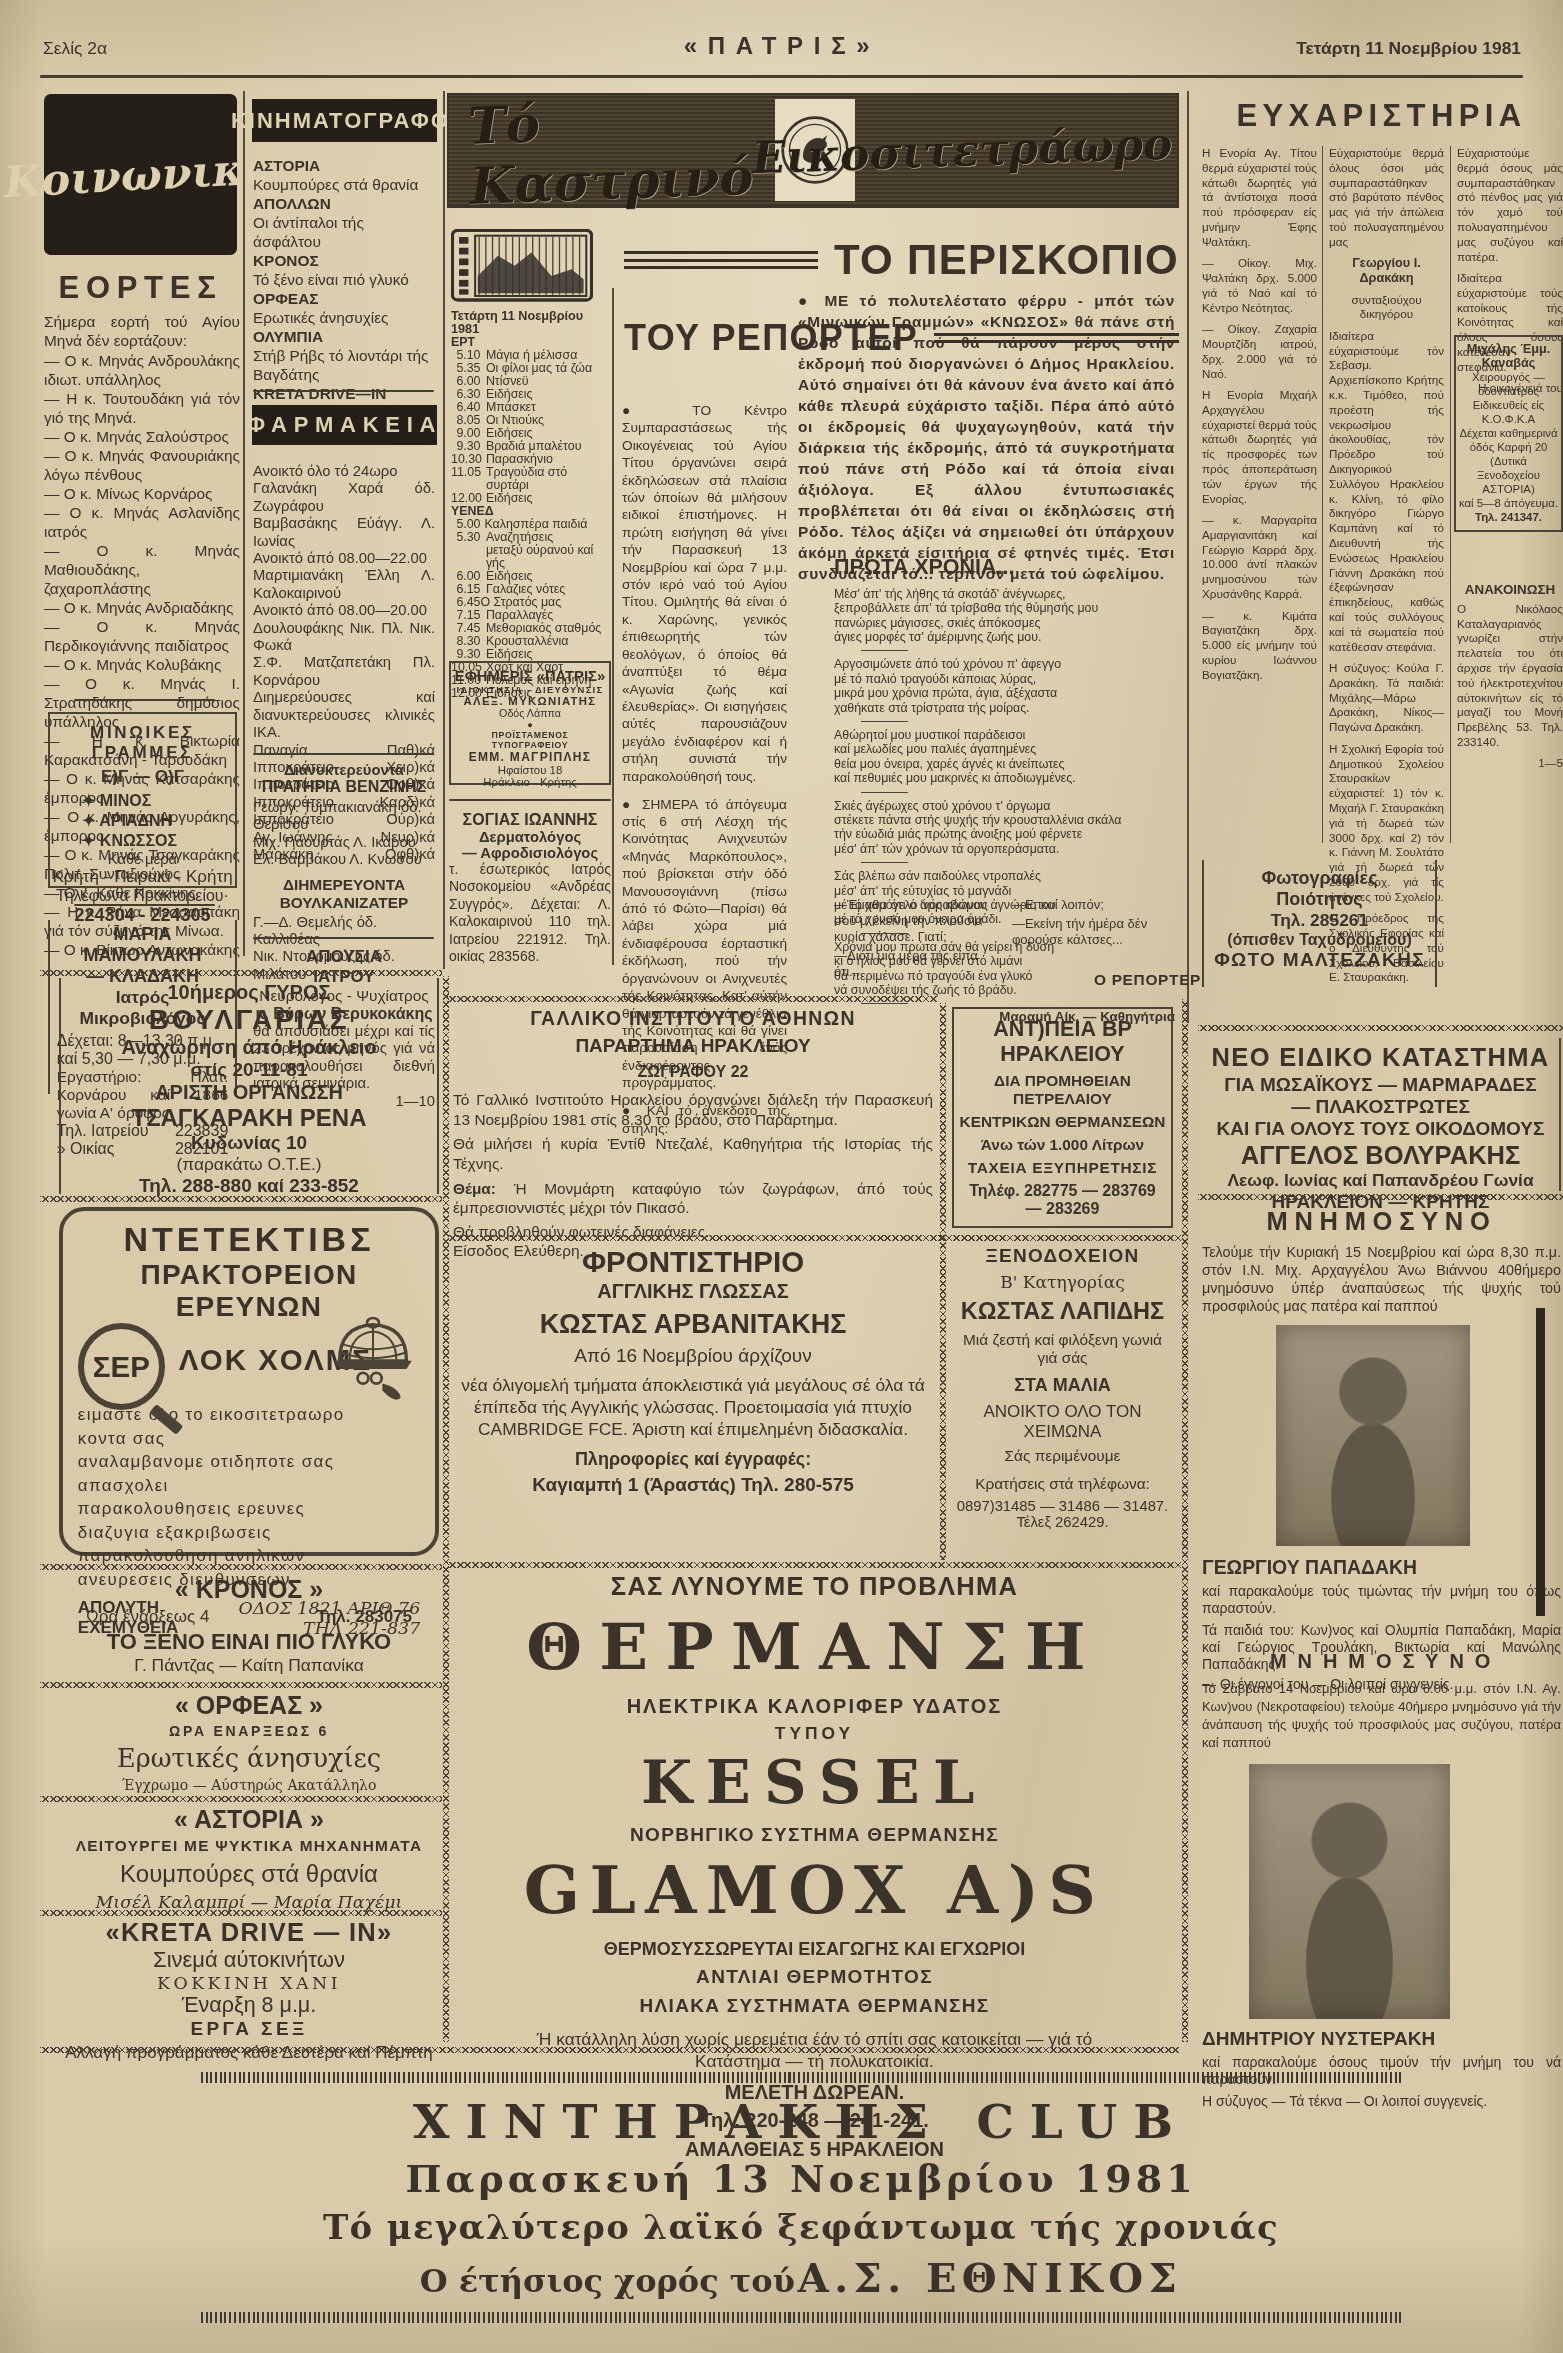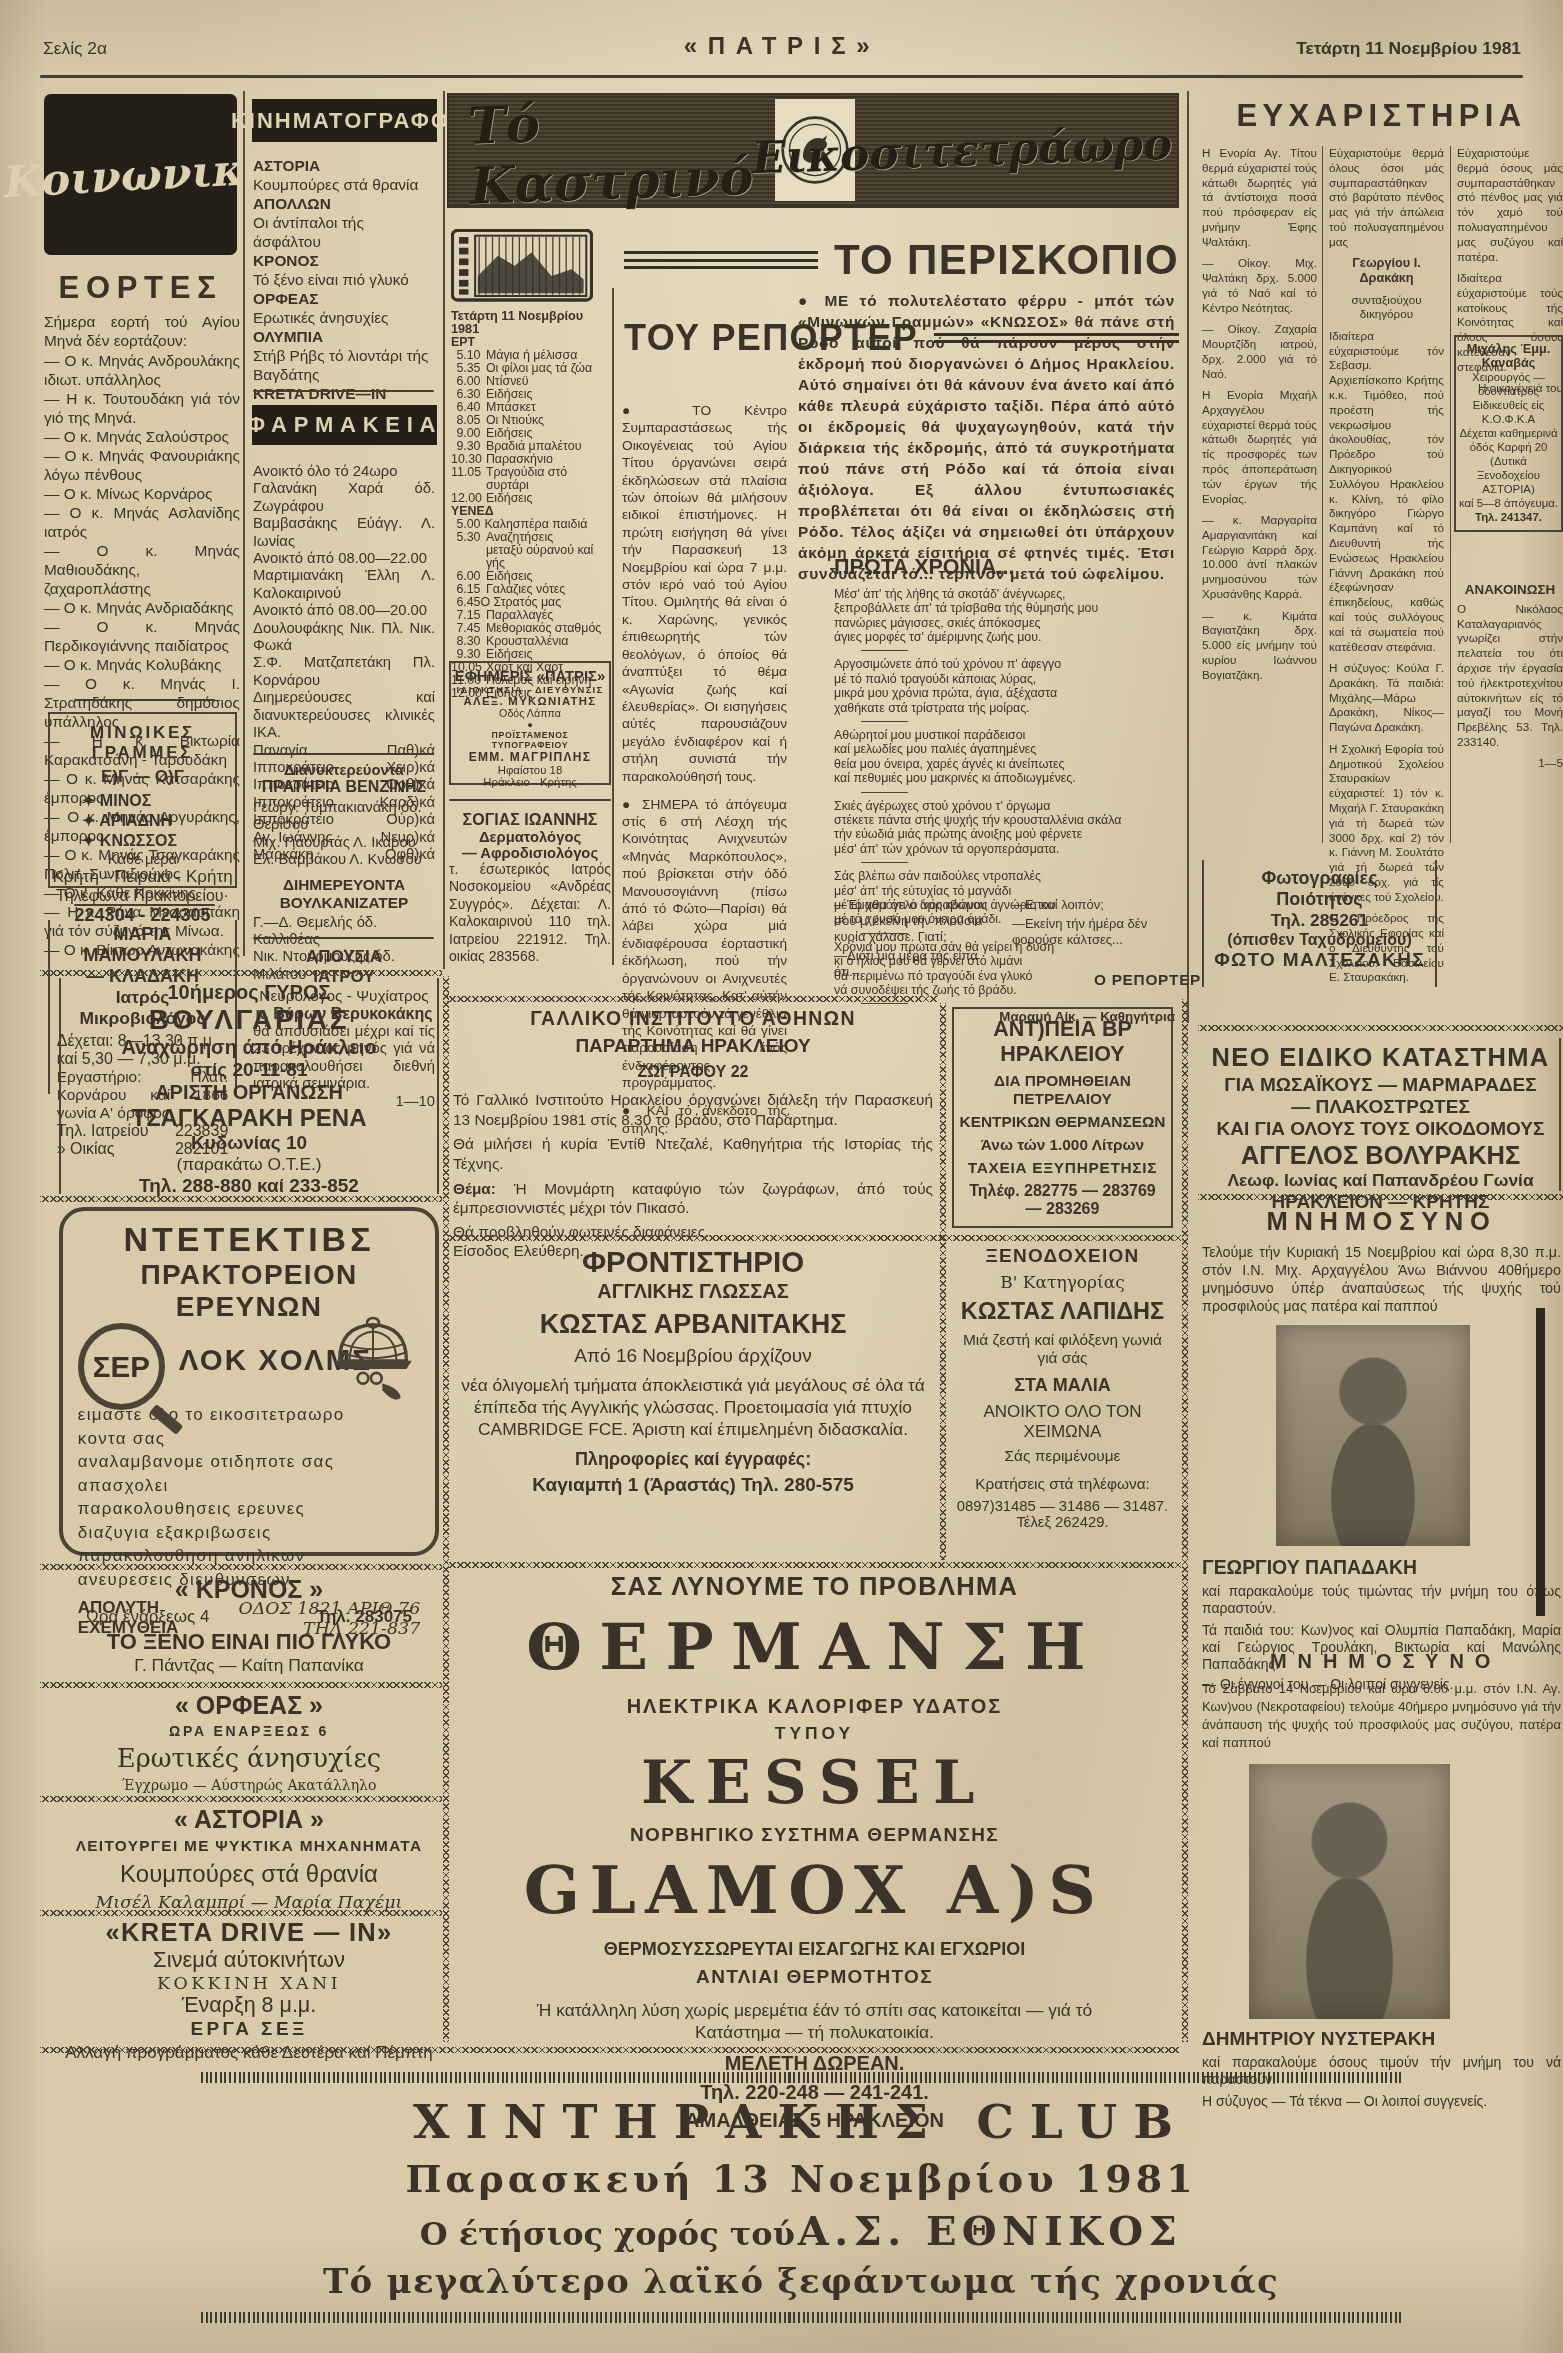--- a/index.html
+++ b/index.html
@@ -662,20 +662,21 @@
   <div class="abs c" style="left:451px;top:1572px;width:727px;">
     <div class="b" style="font-size:25.5px;letter-spacing:1.3px;">ΣΑΣ ΛΥΝΟΥΜΕ ΤΟ ΠΡΟΒΛΗΜΑ</div>
     <div class="serif b" style="font-size:64px;letter-spacing:17.4px;margin-top:8px;">ΘΕΡΜΑΝΣΗ</div>
     <div class="b" style="font-size:20px;margin-top:10.7px;letter-spacing:2px;">ΗΛΕΚΤΡΙΚΑ ΚΑΛΟΡΙΦΕΡ ΥΔΑΤΟΣ</div>
     <div class="b" style="font-size:17.4px;margin-top:5.4px;letter-spacing:4px;">ΤΥΠΟΥ</div>
     <div class="serif b" style="font-size:59px;letter-spacing:13.4px;margin-top:4px;">KESSEL</div>
     <div class="b" style="font-size:19px;margin-top:6.7px;letter-spacing:1.3px;">ΝΟΡΒΗΓΙΚΟ ΣΥΣΤΗΜΑ ΘΕΡΜΑΝΣΗΣ</div>
     <div class="serif b" style="font-size:66px;letter-spacing:9.4px;margin-top:5.4px;">GLAMOX A)S</div>
     <div class="b" style="font-size:18px;margin-top:9.4px;">ΘΕΡΜΟΣΥΣΣΩΡΕΥΤΑΙ ΕΙΣΑΓΩΓΗΣ ΚΑΙ ΕΓΧΩΡΙΟΙ</div>
     <div class="b" style="font-size:19px;margin-top:6.7px;letter-spacing:1.3px;">ΑΝΤΛΙΑΙ ΘΕΡΜΟΤΗΤΟΣ</div>
+    <div class="b" style="font-size:19px;margin-top:6.7px;letter-spacing:1.3px;">ΗΛΙΑΚΑ ΣΥΣΤΗΜΑΤΑ ΘΕΡΜΑΝΣΗΣ</div>
     <p class="c" style="font-size:17.4px;line-height:22px;margin:10.7px auto 0 auto;width:604px;">Ή κατάλληλη λύση χωρίς μερεμέτια έάν τό σπίτι σας κατοικείται — γιά τό Κατάστημα — τή πολυκατοικία.</p>
     <div class="b" style="font-size:20px;margin-top:9.4px;">ΜΕΛΕΤΗ ΔΩΡΕΑΝ.</div>
     <div class="b" style="font-size:20px;margin-top:5.4px;">Τηλ. 220-248 — 241-241.</div>
     <div class="b" style="font-size:20px;margin-top:5.4px;">ΑΜΑΛΘΕΙΑΣ 5 ΗΡΑΚΛΕΙΟΝ</div>
   </div>
 
   <div class="abs c b" style="left:1200px;top:98px;width:363px;font-size:31px;letter-spacing:5.4px;">ΕΥΧΑΡΙΣΤΗΡΙΑ</div>
 
   <div class="abs small" style="left:1202px;top:146px;width:115px;">
 
@@ -763,22 +764,22 @@
     <div class="b" style="font-size:19px;margin-top:9.4px;">ΔΗΜΗΤΡΙΟΥ ΝΥΣΤΕΡΑΚΗ</div>
     <p class="j" style="font-size:14px;line-height:17.4px;margin:4px 0 0 0;">καί παρακαλούμε όσους τιμούν τήν μνήμη του νά παραστούν.</p>
     <p style="font-size:14px;margin:4px 0 0 0;">Η σύζυγος — Τά τέκνα — Οι λοιποί συγγενείς.</p>
   </div>
 
   <div class="abs zzh" style="left:40px;top:2047px;width:1140px;"></div>
   <div class="abs" style="left:201px;top:2072px;width:1200px;height:228px;">
     <div class="stripebar" style="width:100%;"></div>
     <div class="c serif b" style="font-size:47px;letter-spacing:16px;margin-top:10.7px;">ΧΙΝΤΗΡΑΚΗΣ CLUB</div>
     <div class="c serif b" style="font-size:38px;letter-spacing:4px;margin-top:6.7px;">Παρασκευή 13 Νοεμβρίου 1981</div>
+    <div class="c serif b" style="font-size:34px;letter-spacing:1.3px;margin-top:6.7px;">Τό μεγαλύτερο λαϊκό ξεφάντωμα τής χρονιάς</div>
     <div class="c" style="margin-top:6.7px;">
       <span class="serif b" style="font-size:32px;">Ο έτήσιος χορός τού</span>
       <span class="serif b" style="font-size:40px;letter-spacing:5.4px;">Α.Σ. ΕΘΝΙΚΟΣ</span>
     </div>
-    <div class="c serif b" style="font-size:34px;letter-spacing:1.3px;margin-top:6.7px;">Τό μεγαλύτερο λαϊκό ξεφάντωμα τής χρονιάς</div>
     <div class="stripebar" style="width:100%;margin-top:10.7px;"></div>
   </div>
 
 </div>
 
 
 </body></html>

